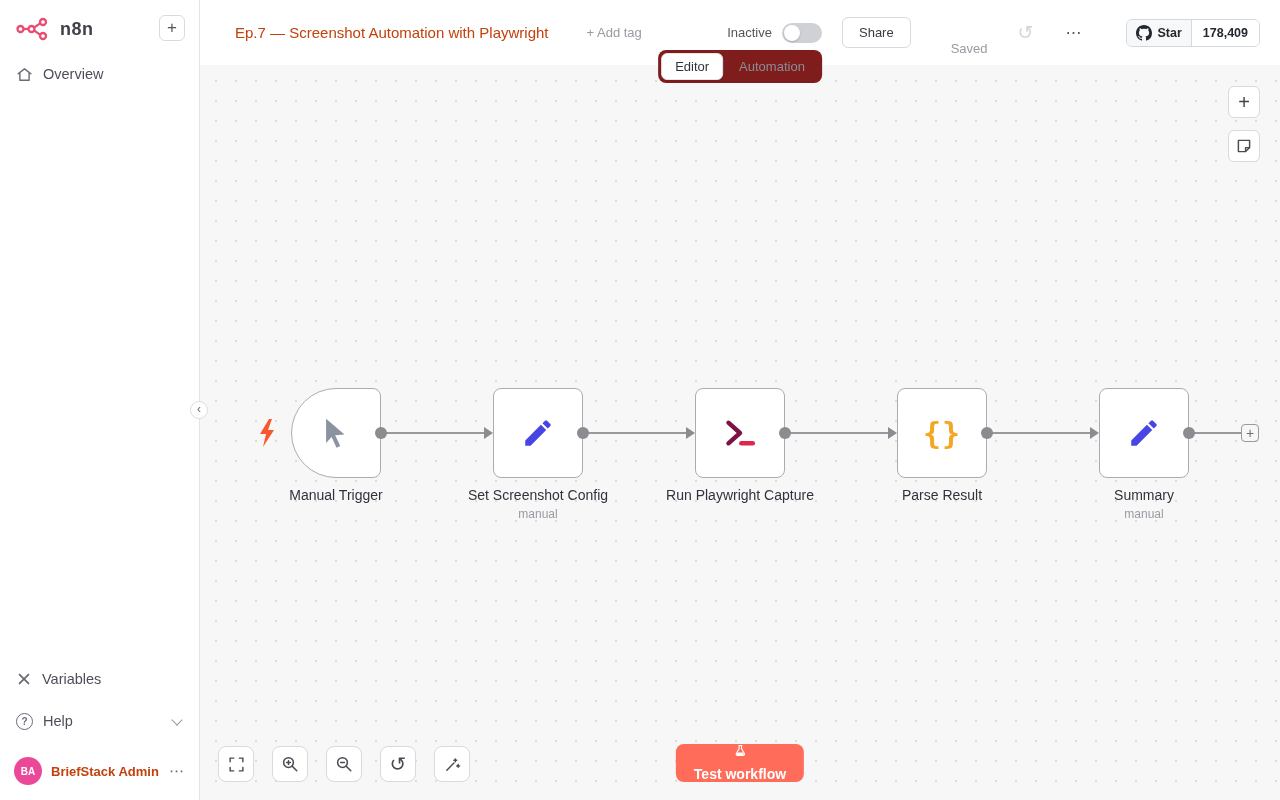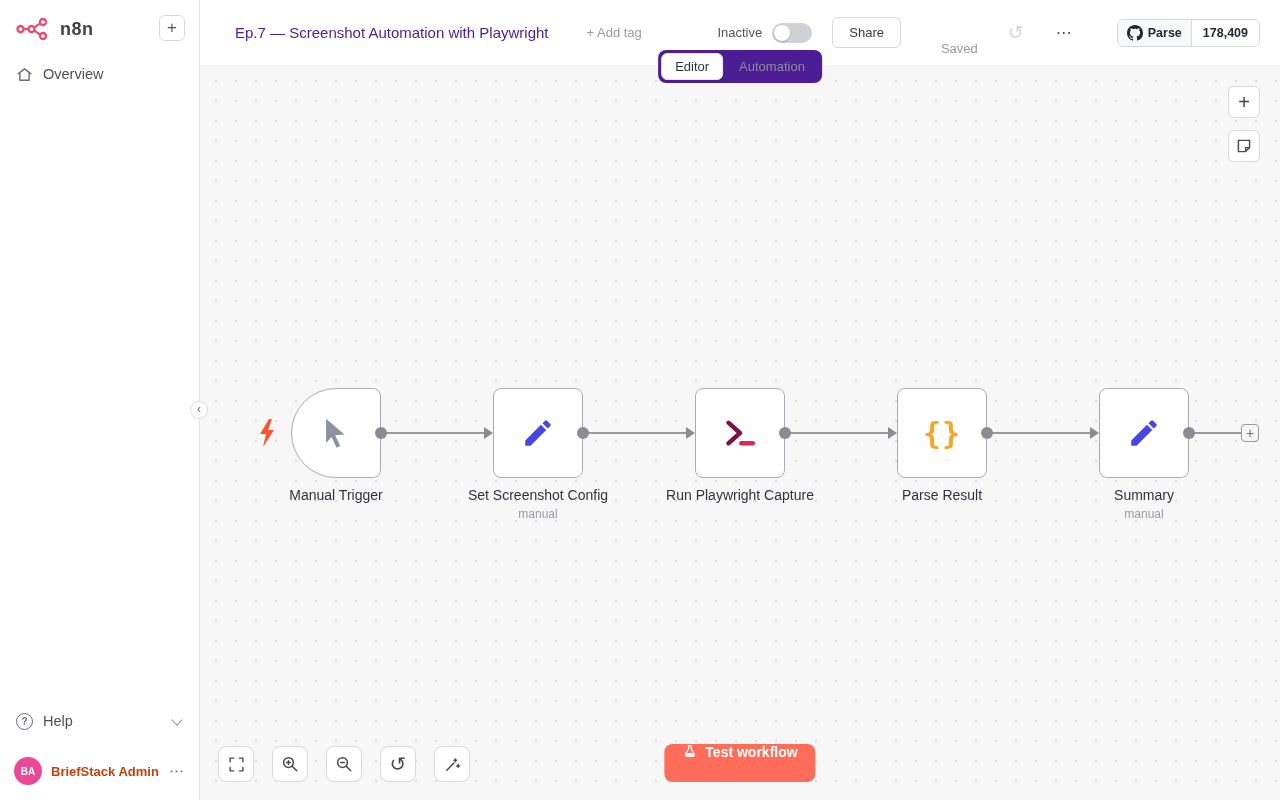--- a/index.html
+++ b/index.html
@@ -16,37 +16,37 @@
   .help-circle { width:17px; height:17px; border:1.6px solid #6b6b76; border-radius:50%; display:flex; align-items:center; justify-content:center; font-size:10px; font-weight:700; color:#6b6b76; }
   .chev-down { position:absolute; right:18px; width:8px; height:8px; border-right:1.6px solid #9a9aa2; border-bottom:1.6px solid #9a9aa2; transform:rotate(45deg); margin-top:-3px; }
   .user-row { display:flex; align-items:center; gap:9px; padding:0 14px; height:58px; position:relative; cursor:pointer; }
   .avatar { width:28px; height:28px; border-radius:50%; background:#ec4899; color:#fff; font-size:10px; font-weight:700; display:flex; align-items:center; justify-content:center; }
   .user-name { font-size:13px; font-weight:600; color:#c2410c; }
   .user-more { position:absolute; right:14px; color:#666; font-size:15px; letter-spacing:1px; cursor:pointer; }
   .collapse-btn { position:absolute; left:190px; top:401px; width:18px; height:18px; border:1px solid #ddd; border-radius:50%; background:#fff; z-index:40; display:flex; align-items:center; justify-content:center; font-size:12px; color:#666; cursor:pointer; padding-bottom:2px; }
 
   
   .header { position:absolute; left:200px; top:0; width:1080px; height:65px; background:#fff; display:flex; align-items:center; padding:0 20px; z-index:10; }
-  .wf-title { font-size:15px; color:#4c1d95; margin-left:15px; white-space:nowrap; }
+  .wf-title { font-size:15px; color:#c2410c; margin-left:15px; white-space:nowrap; }
   .add-tag { font-size:13px; color:#9a9aa2; margin-left:38px; cursor:pointer; white-space:nowrap; }
   .hspacer { flex:1; }
   .status-label { font-size:13px; color:#555; margin-right:10px; }
   .toggle { width:40px; height:20px; background:#cfd1d6; border-radius:10px; position:relative; margin-right:20px; cursor:pointer; }
   .toggle .knob { position:absolute; left:2px; top:2px; width:16px; height:16px; border-radius:50%; background:#fff; box-shadow:0 1px 2px rgba(0,0,0,.2); }
   .share-btn { border:1px solid #d9d9de; border-radius:6px; background:#fff; padding:7px 16px; font-size:13px; color:#3a3a44; font-weight:500; margin-right:40px; cursor:pointer; }
   .saved-label { font-size:13px; color:#9a9aa2; margin-right:30px;margin-top:32px; }
   .history-icon { margin-right:32px; font-size:19px; color:#d6d6da; cursor:default; line-height:1; }
   .header-more { font-size:16px; color:#555; letter-spacing:1px; margin-right:44px; cursor:pointer; }
   .gh-widget { display:flex; align-items:stretch; height:28px; border:1px solid #d5d9de; border-radius:6px; overflow:hidden; cursor:pointer; }
   .gh-left { display:flex; align-items:center; gap:5px; padding:0 9px; background:#f6f8fa; }
   .gh-star-label { font-size:12.5px; font-weight:600; color:#24292f; }
   .gh-right { display:flex; align-items:center; padding:0 11px; background:#fff; border-left:1px solid #d5d9de; font-size:12.5px; font-weight:600; color:#24292f; }
 
   
-  .tabs-pill { position:absolute; left:740px; top:50px; transform:translateX(-50%); background:#4c1d95; border-radius:8px; padding:3px; display:flex; gap:2px; z-index:20;text-align:right; }
+  .tabs-pill { position:absolute; left:740px; top:50px; transform:translateX(-50%); background:#7f1d1d; border-radius:8px; padding:3px; display:flex; gap:2px; z-index:20;text-align:right; }
   .tab { padding:6px 14px; font-size:13px; color:#8c8c94; border-radius:6px; cursor:pointer; white-space:nowrap; }
   .tab.active { background:#fff; color:#32323c; border:1px solid #e5e5e8; box-shadow:0 1px 2px rgba(0,0,0,.06); padding:5px 13px; }
 
   
   .canvas { position:absolute; left:200px; top:65px; width:1080px; height:735px; background:#f7f7f8;
     background-image:radial-gradient(circle, #dcdcdf 1.1px, transparent 1.2px); background-size:20px 20px; background-position:6px 6px; }
 
   .corner-btn { position:absolute; right:20px; width:32px; height:32px; background:#fff; border:1px solid #d9d9de; border-radius:6px; display:flex; align-items:center; justify-content:center; cursor:pointer; color:#444; font-size:20px; }
   .corner-btn.add { top:21px; }
   .corner-btn.note { top:65px; }
@@ -61,21 +61,21 @@
 
   .edge-line { position:absolute; top:367px; height:2px; background:#98989d; }
   .edge-dot { position:absolute; top:362px; width:12px; height:12px; border-radius:50%; background:#8b8b90; z-index:3; cursor:pointer; }
   .edge-arrow { position:absolute; top:362px; width:0; height:0; border-top:6px solid transparent; border-bottom:6px solid transparent; border-left:9px solid #8b8b90; z-index:3; }
   .bolt { position:absolute; left:57px; top:353px; }
   .end-plus { position:absolute; left:1041px; top:359px; width:18px; height:18px; border:1.5px solid #98989d; border-radius:4px; color:#6f6f76; font-size:14px; display:flex; align-items:center; justify-content:center; cursor:pointer; background:transparent; line-height:1; }
 
   
   .zoom-bar { position:absolute; left:18px; bottom:18px; display:flex; gap:18px; }
   .zoom-btn { width:36px; height:36px; background:#fff; border:1px solid #d9d9de; border-radius:8px; display:flex; align-items:center; justify-content:center; cursor:pointer; color:#4a4a52; font-size:20px; }
-  .test-btn { position:absolute; left:540px; bottom:18px; transform:translateX(-50%); height:38px; padding:0 18px; background:#ff6d5a; border:none; border-radius:8px; color:#fff; font-size:14px; font-weight:600; display:flex; align-items:flex-start; gap:8px; cursor:pointer; font-family:"Liberation Sans", sans-serif; }
+  .test-btn { position:absolute; left:540px; bottom:18px; transform:translateX(-50%); height:38px; padding:0 18px; background:#ff6d5a; border:none; border-radius:8px; color:#fff; font-size:14px; font-weight:600; display:flex; align-items:center; gap:8px; cursor:pointer; font-family:"Liberation Sans", sans-serif;flex-direction:column; }
 </style>
 </head>
 <body>
 
 <div class="sidebar">
   <div class="logo-row">
     <svg width="38" height="24" viewBox="0 0 38 24">
       <g fill="none" stroke="#ea4b71" stroke-width="2.3">
         <circle cx="4.5" cy="12" r="3"></circle>
         <line x1="7.5" y1="12" x2="12.5" y2="12"></line>
@@ -95,20 +95,29 @@
       <g fill="none" stroke="#6b6b76" stroke-width="2" stroke-linecap="round" stroke-linejoin="round">
         <path d="M3 11L12 4l9 7"></path>
           <path d="M5.5 10v10h13V10"></path>
       </g>
     </svg>
     <span>Overview</span>
   </div>
 
   <div class="sidebar-bottom">
     <div class="srow">
+      <svg width="16" height="16" viewBox="0 0 18 18">
+        <g stroke="#6b6b76" stroke-width="2" stroke-linecap="round">
+          <line x1="4" y1="4" x2="14" y2="14"></line>
+            <line x1="14" y1="4" x2="4" y2="14"></line>
+        </g>
+      </svg>
+      <span>Variables</span>
+    </div>
+    <div class="srow">
       <span class="help-circle">?</span>
       <span>Help</span>
       <span class="chev-down"></span>
     </div>
     <div class="user-row">
       <span class="avatar">BA</span>
       <span class="user-name">BriefStack Admin</span>
       <span class="user-more">⋯</span>
     </div>
   </div>
@@ -126,21 +135,21 @@
     </div>
   <button class="share-btn">Share</button>
   <span class="saved-label">Saved</span>
   <span class="history-icon">↺</span>
   <span class="header-more">⋯</span>
   <div class="gh-widget">
     <div class="gh-left">
       <svg width="16" height="16" viewBox="0 0 16 16">
         <path fill="#24292f" d="M8 0C3.58 0 0 3.58 0 8c0 3.54 2.29 6.53 5.47 7.59.4.07.55-.17.55-.38 0-.19-.01-.82-.01-1.49-2.01.37-2.53-.49-2.69-.94-.09-.23-.48-.94-.82-1.13-.28-.15-.68-.52-.01-.53.63-.01 1.08.58 1.23.82.72 1.21 1.87.87 2.33.66.07-.52.28-.87.51-1.07-1.78-.2-3.64-.89-3.64-3.95 0-.87.31-1.59.82-2.15-.08-.2-.36-1.02.08-2.12 0 0 .67-.21 2.2.82.64-.18 1.32-.27 2-.27s1.36.09 2 .27c1.53-1.04 2.2-.82 2.2-.82.44 1.1.16 1.92.08 2.12.51.56.82 1.27.82 2.15 0 3.07-1.87 3.75-3.65 3.95.29.25.54.73.54 1.48 0 1.07-.01 1.93-.01 2.2 0 .21.15.46.55.38A8.01 8.01 0 0 0 16 8c0-4.42-3.58-8-8-8z"></path>
       </svg>
-      <span class="gh-star-label">Parse</span>
+      <span class="gh-star-label">Star</span>
     </div>
     <div class="gh-right">178,409</div>
   </div>
 </div>
 
 <div class="tabs-pill">
   <div class="tab active">Editor</div>
   <div class="tab">Automation</div>
 </div>
 

